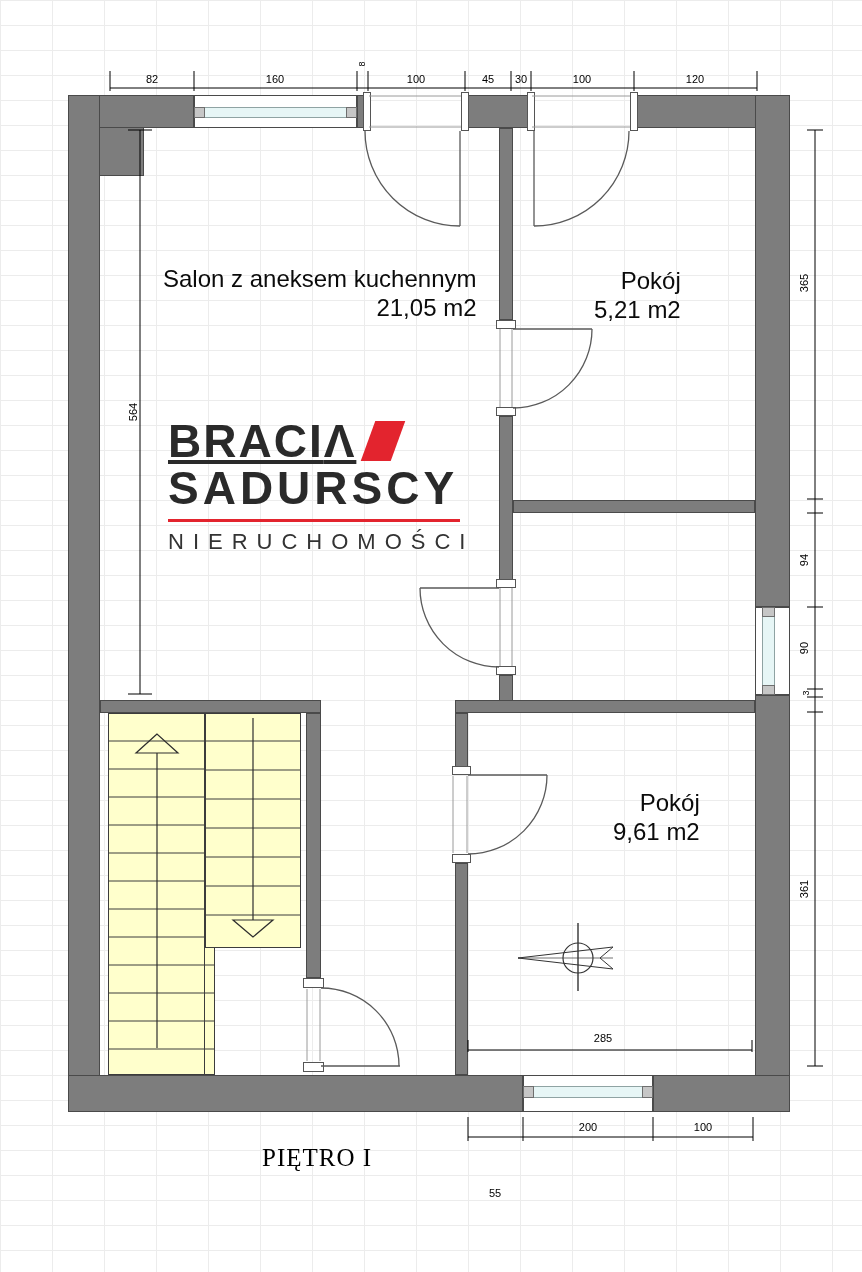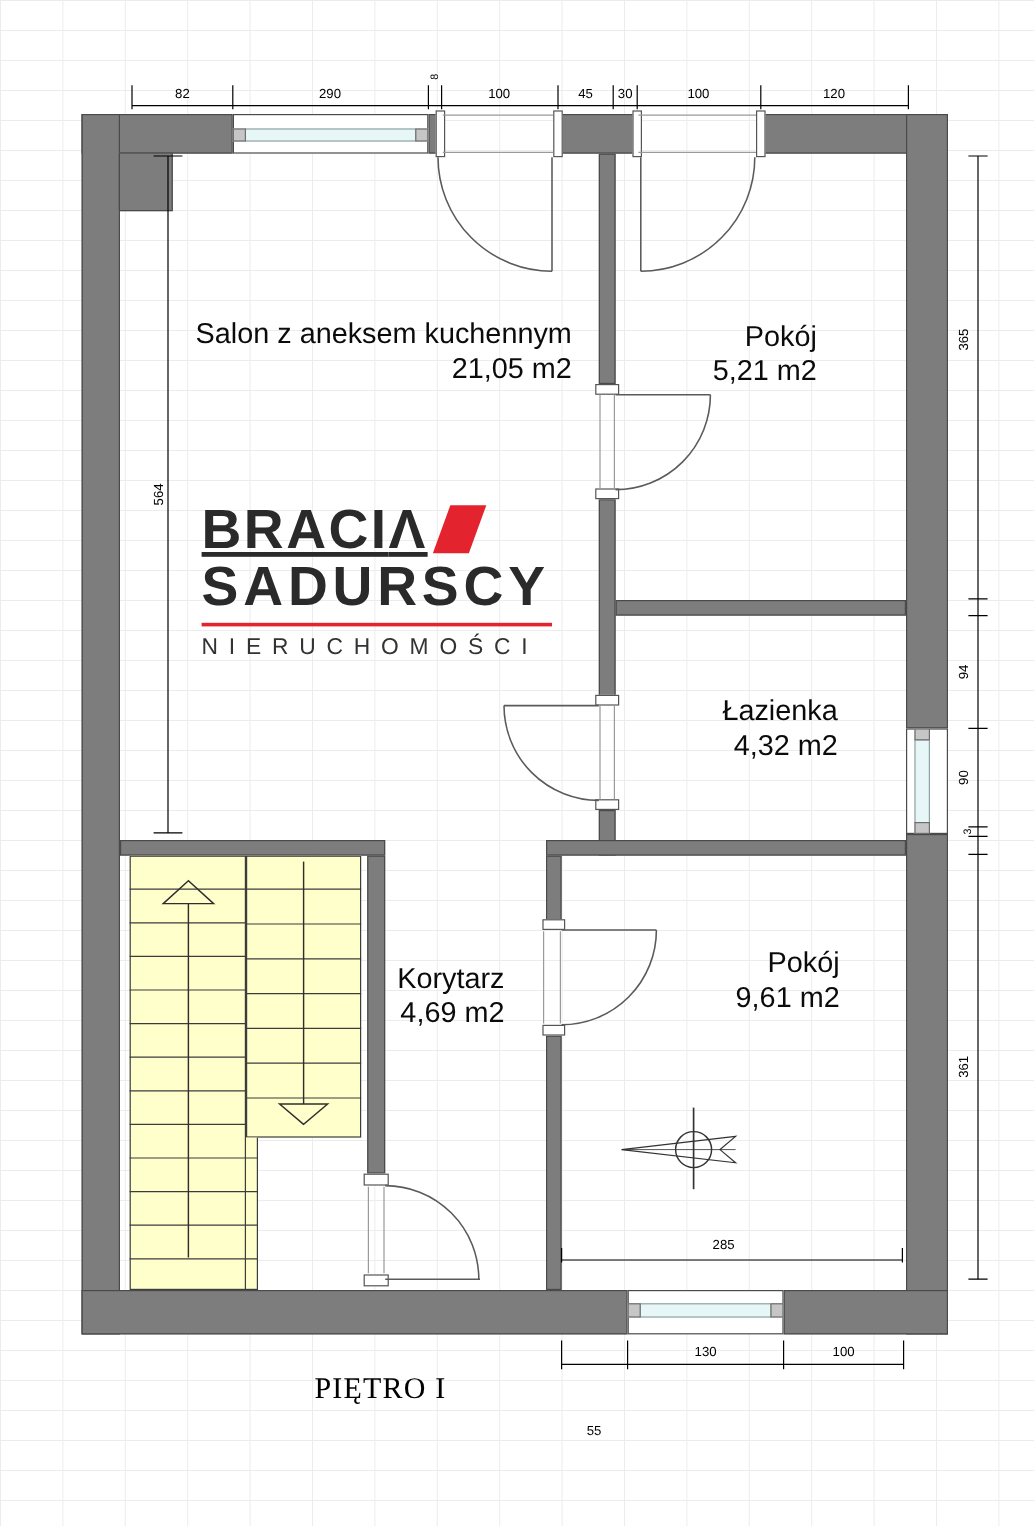--- a/index.html
+++ b/index.html
@@ -25,21 +25,21 @@
   .dim.rot{transform:translate(-50%,-50%) rotate(-90deg);}
   .dim.tiny{font-size:9px;}
   .title{position:absolute;z-index:10;font-family:"Liberation Serif", serif;font-size:25px;letter-spacing:1px;color:#000;}
   
   .logo{position:absolute;left:168px;top:418px;z-index:11;color:#2a2a2a;}
   .logo .row1{display:flex;align-items:flex-start;text-decoration:underline;}
   .logo .brand{font-weight:bold;font-size:46px;line-height:1.0;letter-spacing:2px;}
   .logo .brand2{font-weight:bold;font-size:46px;line-height:1.0;letter-spacing:4px;margin-top:1px;}
   .logo .redshape{display:inline-block;width:30px;height:40px;background:#e3242e;transform:skewX(-20deg);margin-left:12px;margin-top:3px;}
   .logo .redline{width:292px;height:3px;background:#e3242e;margin-top:8px;}
-  .logo .sub{font-size:19px;letter-spacing:9px;margin-top:7px;color:#333;}
+  .logo .sub{font-size:22px;letter-spacing:9px;margin-top:7px;color:#333;}
 </style>
 </head>
 <body>
 
 <div id="canvas">
 
   <div class="abs stair" style="left:108px;top:713px;width:97px;height:362px;"></div>
   <div class="abs stair" style="left:205px;top:713px;width:96px;height:235px;"></div>
   <div class="abs stair" style="left:205px;top:948px;width:10px;height:127px;border-left:none;border-top:none;"></div>
 
@@ -137,57 +137,49 @@
       <path d="M140,130 V694 M128,130 H152 M128,694 H152"></path>
       <path d="M815,130 V1066"></path>
       <path d="M807,130 H823 M807,499 H823 M807,513 H823 M807,607 H823 M807,689 H823 M807,697 H823 M807,712 H823 M807,1066 H823"></path>
       <path d="M468,1137 H753"></path>
       <path d="M468,1117 V1141 M523,1117 V1141 M653,1117 V1141 M753,1117 V1141"></path>
       <path d="M468,1050 H752 M468,1040 V1052 M752,1040 V1052"></path>
     </g>
   </svg>
 
   <div class="dim" style="left:152px;top:79px;">82</div>
-  <div class="dim" style="left:275px;top:79px;">290</div>
+  <div class="dim" style="left:275px;top:79px;">160</div>
   <div class="dim rot tiny" style="left:362px;top:64px;">8</div>
   <div class="dim" style="left:416px;top:79px;">100</div>
   <div class="dim" style="left:488px;top:79px;">45</div>
   <div class="dim" style="left:521px;top:79px;">30</div>
   <div class="dim" style="left:582px;top:79px;">100</div>
   <div class="dim" style="left:695px;top:79px;">120</div>
 
   <div class="dim rot" style="left:133px;top:412px;">564</div>
 
   <div class="dim rot" style="left:804px;top:283px;">365</div>
   <div class="dim rot" style="left:804px;top:560px;">94</div>
   <div class="dim rot" style="left:804px;top:648px;">90</div>
   <div class="dim rot tiny" style="left:806px;top:693px;">3</div>
   <div class="dim rot" style="left:804px;top:889px;">361</div>
 
   <div class="dim" style="left:495px;top:1193px;">55</div>
-  <div class="dim" style="left:588px;top:1127px;">130</div>
+  <div class="dim" style="left:588px;top:1127px;">200</div>
   <div class="dim" style="left:703px;top:1127px;">100</div>
 
   <div class="dim" style="left:603px;top:1038px;">285</div>
 
   <div class="roomlabel" style="left:163px;top:264px;">
     <div>Salon z aneksem kuchennym</div>
     <div>21,05 m2</div>
   </div>
   <div class="roomlabel" style="left:594px;top:266px;">
     <div>Pokój</div>
     <div>5,21 m2</div>
-  </div>
-  <div class="roomlabel" style="left:602px;top:578px;">
-    <div>Łazienka</div>
-    <div>4,32 m2</div>
-  </div>
-  <div class="roomlabel" style="left:331px;top:801px;">
-    <div>Korytarz</div>
-    <div>4,69 m2</div>
   </div>
   <div class="roomlabel" style="left:613px;top:788px;">
     <div>Pokój</div>
     <div>9,61 m2</div>
   </div>
 
   <div class="logo">
     <div class="row1">
       <span class="brand"><span>BRACI</span><span>Λ</span></span>
       <span class="redshape"></span>

